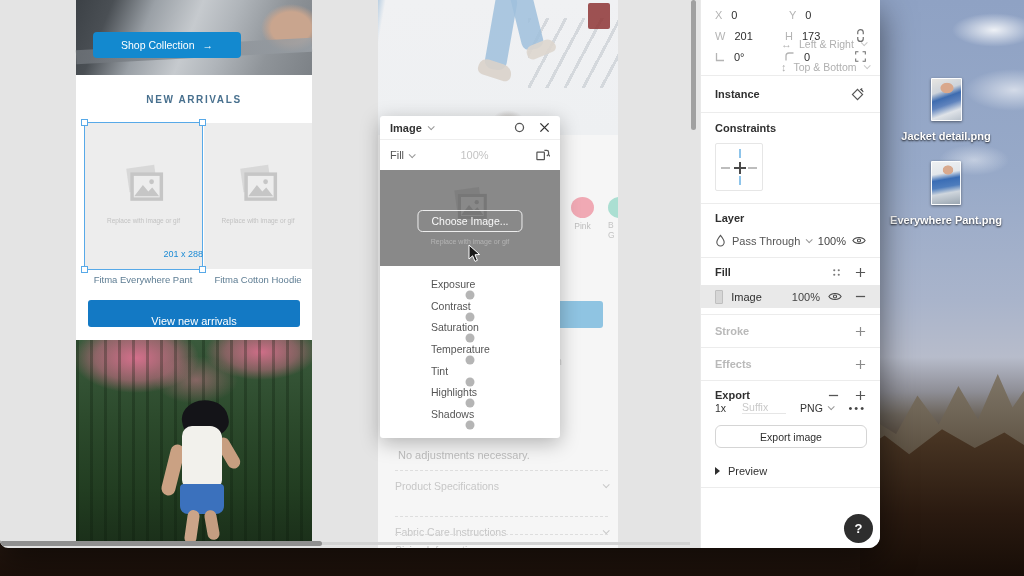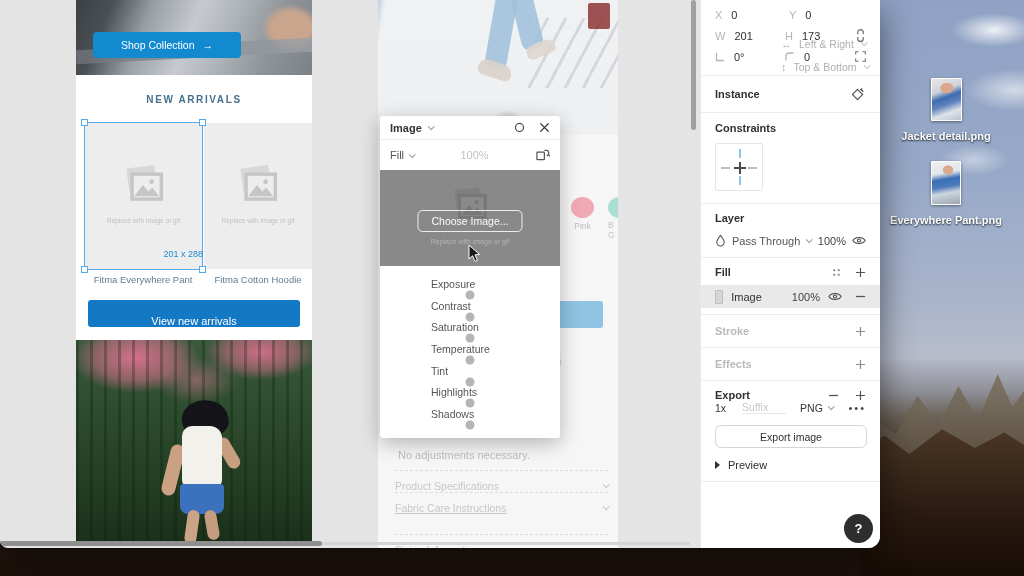--- a/index.html
+++ b/index.html
@@ -126,21 +126,21 @@
     font-size:8.5px; color:#bdbdbd; }
   #swatch2-label { position:absolute; left:230px; top:220px; font-size:8.5px; color:#c4c4c4; line-height:10px; }
   #fadedbtn { position:absolute; left:175px; top:301px; width:50px; height:27px;
     background:#8fc4e2; border-radius:0 3px 3px 0; }
   .frag { position:absolute; left:150px; width:62px; text-align:left; font-size:10px; color:#cdcdcd; }
   #frag0{top:341px;} #frag1{top:356px;} #frag2{top:371px;} #frag3{top:402px;} #frag4{top:417px;}
   #midnote { position:absolute; left:20px; top:449px; font-size:11px; color:#bdbdbd; }
   .acc { position:absolute; left:17px; width:213px; height:30px; display:flex;
     align-items:center; justify-content:space-between; font-size:10.5px; color:#c7c7c7;
     border-top:1px dashed #dedede; }
-  #acc0{top:470px;} #acc1{top:492px;text-decoration:underline;} #acc2{top:534px;}
+  #acc0{top:470px;} #acc1{top:516px;} #acc2{top:534px;}
 
   
   #hscroll-track { position:absolute; left:0; top:542px; width:690px; height:3px; background:#d3d3d3; }
   #hscroll-thumb { position:absolute; left:0; top:541px; width:322px; height:5px; background:#8f8f8f; border-radius:3px; }
   #vscroll-thumb { position:absolute; left:691px; top:0; width:5px; height:130px; background:#a0a0a0; border-radius:3px; }
 
   
   #dialog { position:absolute; left:380px; top:116px; width:180px; height:322px;
     background:#fff; border-radius:3px; box-shadow:0 5px 20px rgba(0,0,0,.28); z-index:5; }
   #dlg-title { height:24px; display:flex; align-items:center; padding:0 10px;
@@ -207,21 +207,21 @@
   #export-head { display:flex; align-items:center; }
   #export-head .icons { margin-left:auto; display:flex; gap:16px; color:#6e6e6e; align-items:center; }
   #export-row { display:flex; align-items:center; font-size:10.5px; color:#333; }
   #suffix { width:44px; margin-left:16px; border:none; border-bottom:1px solid #e6e6e6;
     font-size:10.5px; color:#333; outline:none; background:none; font-family:inherit; }
   #suffix::placeholder { color:#c9c9c9; }
   #fmt { margin-left:14px; display:flex; align-items:center; gap:5px; cursor:pointer; }
   #dots { margin-left:auto; letter-spacing:2px; color:#444; cursor:pointer; font-size:11px; }
   #exportbtn { margin-top:11px; width:152px; height:23px; border:1px solid #d5d5d5; border-radius:6px;
     background:#fff; font-size:10.5px; color:#2f2f2f; cursor:pointer; font-family:inherit; }
-  #preview-row { margin-top:11px; display:flex; align-items:center; gap:8px; cursor:pointer; }
+  #preview-row { margin-top:17px; display:flex; align-items:center; gap:8px; cursor:pointer; }
   .tri { width:0; height:0; border-left:5px solid #2f2f2f; border-top:4px solid transparent;
     border-bottom:4px solid transparent; }
   #helpbtn { position:absolute; left:844px; top:514px; width:29px; height:29px; border-radius:50%;
     background:#2e2e2e; color:#fff; font-size:13px; font-weight:700; display:flex; align-items:center;
     justify-content:center; cursor:pointer; z-index:6; }
 
   
   .chev { display:inline-block; width:5px; height:5px; border-right:1.4px solid #999;
     border-bottom:1.4px solid #999; transform:rotate(45deg) translateY(-1px); }
   .chev.lt { border-color:#c9c9c9; }

